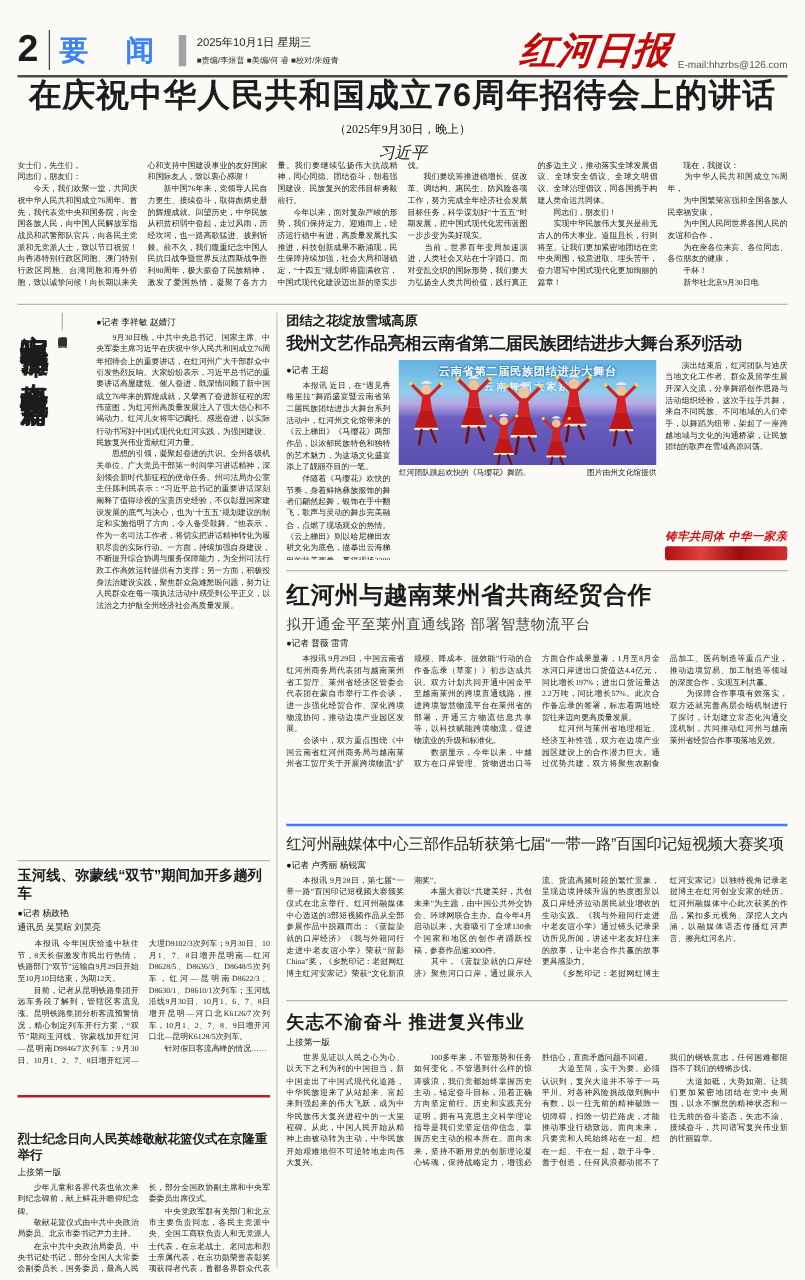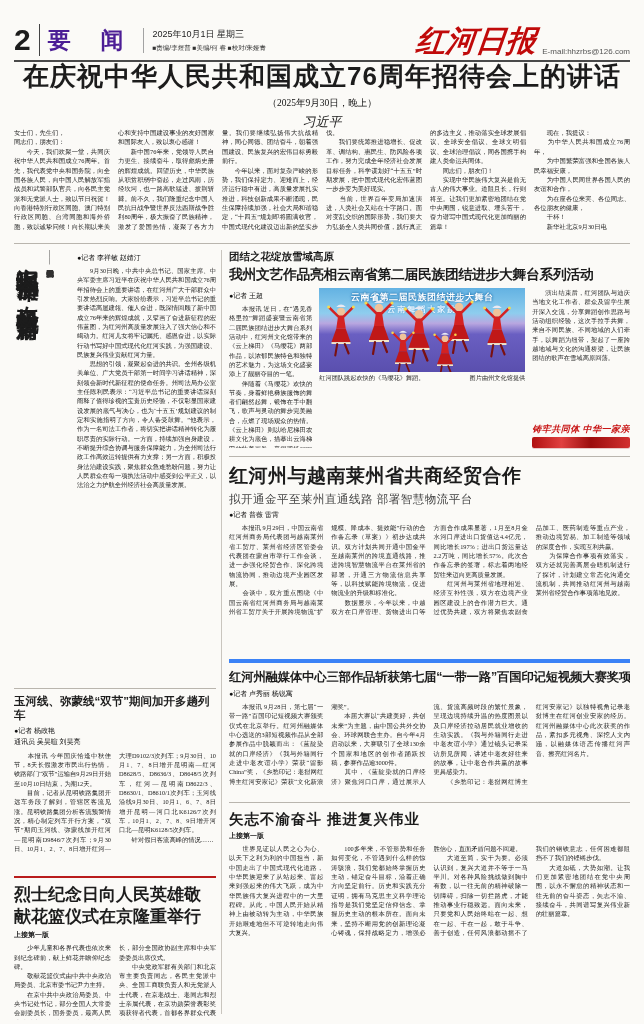--- a/index.html
+++ b/index.html
@@ -6,55 +6,55 @@
   .page{position:relative;width:644px;height:1024px;margin:0 auto;background:#fbfaf7;
         font-family:"Liberation Serif","DejaVu Serif",serif;color:#1c1c1c;overflow:hidden;}
   .sans{font-family:"Liberation Sans","DejaVu Sans",sans-serif;}
 
   
   .hdr{position:absolute;left:14px;right:14px;top:12px;height:44px;
        border-bottom:2px solid #4a4a4a;display:flex;justify-content:space-between;align-items:flex-end;padding-bottom:4px;}
   .hdr-left{display:flex;align-items:center;gap:8px;}
   .pageno{font-size:30px;font-weight:bold;line-height:1;}
   .vr{width:1px;height:32px;background:#444;}
-  .section{color:#4c1d95;font-size:23px;font-weight:bold;letter-spacing:12px;line-height:1;white-space:nowrap;}
-  .datebox{border-left:1px solid #a3a3a3;padding-left:8px;display:flex;flex-direction:column;gap:3px;}
+  .section{color:#3b82f6;font-size:23px;font-weight:bold;letter-spacing:12px;line-height:1;white-space:nowrap;}
+  .datebox{border-left:6px solid #a3a3a3;padding-left:8px;display:flex;flex-direction:column;gap:3px;}
   .dateline{font-size:9px;color:#222;}
   .credits{font-size:6.5px;color:#333;}
   .hdr-right{display:flex;align-items:flex-end;gap:6px;}
   .masthead{color:#c00a0a;font-size:30px;font-weight:bold;font-style:italic;transform:skewX(-6deg);line-height:1;}
   .email{font-size:8px;color:#555;}
 
   
   .lead{position:absolute;left:14px;right:14px;top:62px;text-align:center;}
   .lead-title{font-size:26px;font-weight:bold;letter-spacing:1px;line-height:1.15;}
   .lead-sub{font-size:9.5px;margin-top:5px;color:#111;}
   .lead-author{font-size:13px;margin-top:3px;font-style:italic;}
   .lead-body{position:absolute;left:14px;right:14px;top:128px;height:110px;
              column-count:6;column-gap:8px;font-size:6.35px;line-height:1.48;
              text-align:justify;white-space:pre-line;overflow:hidden;color:#222;}
   .hr1{position:absolute;left:14px;right:14px;top:243px;border-top:1px solid #b9b5ae;}
   .v-divider{position:absolute;left:221px;top:250px;height:764px;border-left:1px solid #c9c5be;}
 
   
   .body-sm{font-size:6.3px;line-height:1.48;text-align:justify;white-space:pre-line;overflow:hidden;color:#222;}
   .byline{font-size:7px;color:#111;margin:3px 0;}
-  .jump{font-size:7px;font-weight:bold;margin:2px 0;}
+  .jump{font-size:7px;font-weight:normal;margin:2px 0;}
 
   
   .leftcol{position:absolute;left:14px;top:250px;width:202px;height:764px;}
   .art-echo{height:438px;border-bottom:1px solid #b9b5ae;overflow:hidden;position:relative;}
   .echo-title-wrap{float:left;width:56px;height:412px;display:flex;flex-direction:row;gap:4px;margin-right:7px;}
   .echo-title{writing-mode:vertical-rl;font-size:22.5px;font-weight:bold;line-height:1.15;letter-spacing:2px;}
   .echo-sub{writing-mode:vertical-rl;font-size:7.2px;color:#333;line-height:1.5;}
   .art-trains{height:182px;border-bottom:2px solid #b91c1c;overflow:hidden;padding-top:5px;}
   .trains-title{font-size:11.5px;font-weight:bold;line-height:1.25;}
   .cols2{column-count:2;column-gap:8px;height:132px;margin-top:4px;}
   .art-martyrs{height:136px;overflow:hidden;padding-top:6px;}
-  .martyrs-title{font-size:17px;font-weight:bold;line-height:1.3;}
+  .martyrs-title{font-size:10px;font-weight:bold;line-height:1.3;margin-top:21px;}
   .cols2b{column-count:2;column-gap:8px;height:86px;margin-top:3px;}
 
   
   .midcol{position:absolute;left:229px;top:250px;width:401px;height:764px;}
   .art-dance{height:206px;border-bottom:1px solid #b9b5ae;overflow:hidden;}
   .kicker{font-size:10.5px;font-weight:bold;}
   .dance-title{font-size:13.8px;font-weight:bold;letter-spacing:-0.3px;white-space:nowrap;margin-top:2px;}
   .dance-row{display:flex;gap:7px;margin-top:4px;height:160px;}
   .dance-left{width:92px;display:flex;flex-direction:column;}
   .dance-mid{width:206px;}
@@ -66,27 +66,27 @@
   .photo-banner2{position:absolute;top:16px;left:0;right:0;text-align:center;color:#eaf7ff;
                  font-weight:bold;font-size:8px;text-shadow:0 0 2px #2b7ec0;letter-spacing:2px;}
   .dancers{position:absolute;left:0;bottom:0;width:206px;height:84px;}
   .caption{display:flex;justify-content:space-between;font-size:6.2px;margin-top:2px;color:#222;}
   .seal{margin-top:auto;}
   .seal-text{color:#c81616;font-size:9px;font-weight:bold;font-style:italic;white-space:nowrap;letter-spacing:0.5px;margin-top:48px;}
   .seal-strip{height:11px;margin-top:1px;background:
       linear-gradient(90deg,#b01010,#e04040 30%,#9c0d0d 60%,#d23030);
       border-radius:2px;box-shadow:0 1px 0 #e8c9c9;}
 
-  .art-trade{height:196px;border-bottom:4px solid #3b82f6;overflow:hidden;padding-top:6px;}
+  .art-trade{height:196px;border-bottom:2px solid #3b82f6;overflow:hidden;padding-top:6px;}
   .trade-title{font-size:19px;font-weight:bold;letter-spacing:0.5px;}
   .trade-sub{font-size:11.5px;color:#444;margin-top:3px;letter-spacing:0.5px;}
   .cols4{column-count:4;column-gap:8px;height:128px;margin-top:3px;}
 
   .art-video{height:133px;border-bottom:1px solid #b9b5ae;overflow:hidden;padding-top:6px;}
-  .video-title{font-size:12.4px;font-weight:bold;white-space:nowrap;letter-spacing:-0.2px;}
+  .video-title{font-size:12.4px;font-weight:normal;white-space:nowrap;letter-spacing:-0.2px;}
   .cols4b{column-count:4;column-gap:8px;height:88px;margin-top:2px;}
 
   .art-striving{height:222px;overflow:hidden;padding-top:7px;}
   .striving-title{font-size:14.5px;font-weight:bold;letter-spacing:1px;}
   .cols4c{column-count:4;column-gap:8px;height:178px;margin-top:3px;}
 </style>
 </head>
 <body>
 
 <div class="page">

